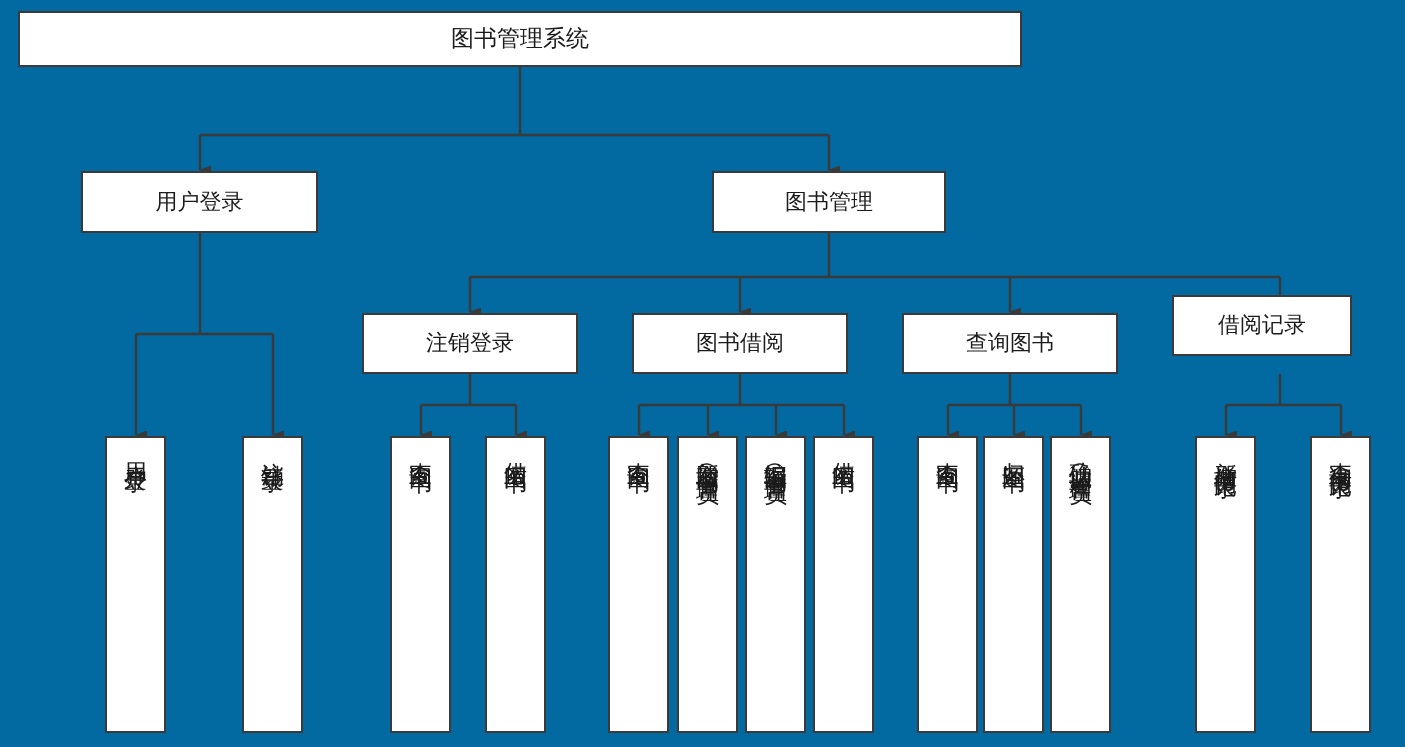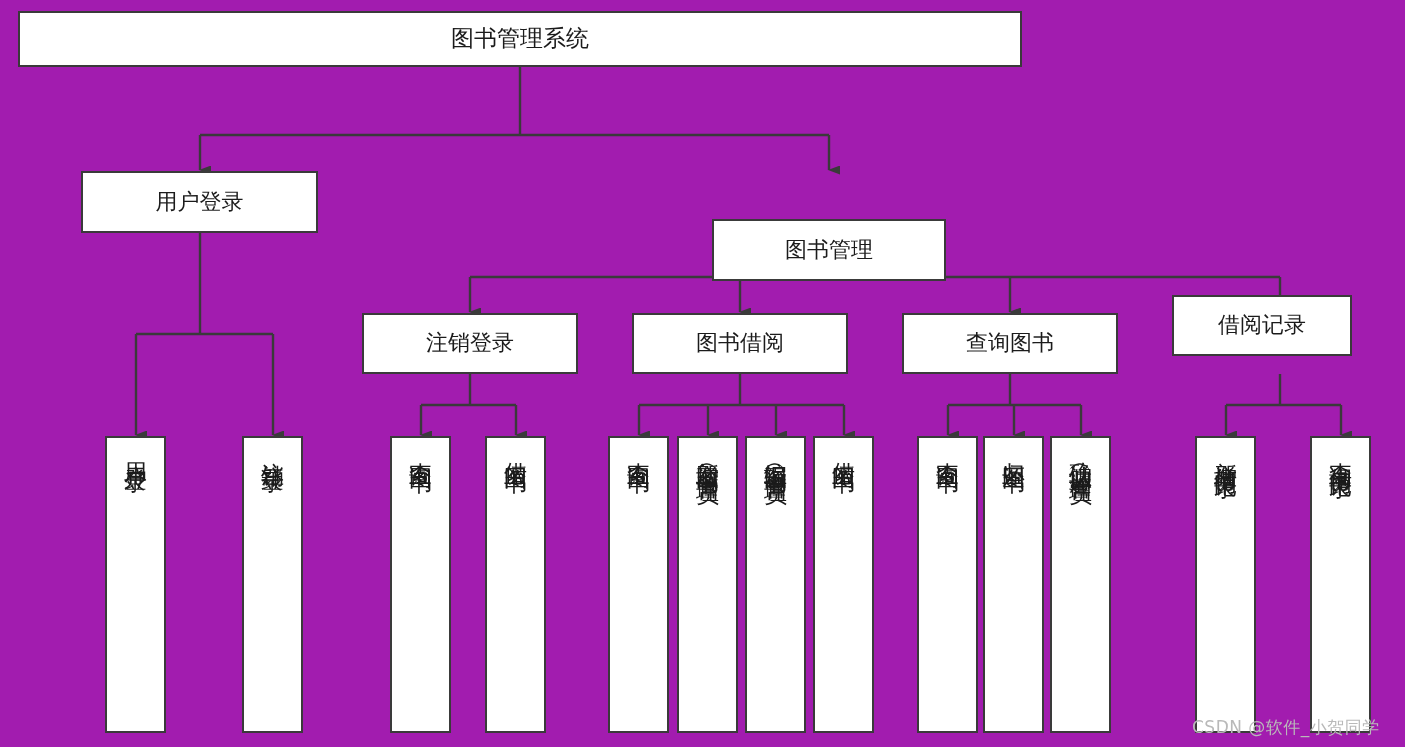--- a/index.html
+++ b/index.html
@@ -7,21 +7,21 @@
     padding: 0;
     background: #ffffff;
   }
   body {
     font-family: "DejaVu Sans", "Liberation Sans", sans-serif;
   }
   #diagram-root {
     position: relative;
     width: 1405px;
     height: 747px;
-    background: #a21caf;
+    background: #0369a1;
     overflow: hidden;
   }
   svg.wires {
     position: absolute;
     left: 0;
     top: 0;
     width: 1405px;
     height: 747px;
   }
   .node {
@@ -114,21 +114,21 @@
         <line x1="1341" y1="405" x2="1341" y2="435" stroke="#3a3a3a" stroke-width="2.4" marker-end="url(#arrowhead)"></line>
       </g>
   </svg>
   <div id="node-layer">
       <div class="node horizontal root" style="left: 18px; top: 11px; width: 1004px; height: 56px;">
         <div class="node-label">图书管理系统</div>
       </div>
       <div class="node horizontal" style="left: 81px; top: 171px; width: 237px; height: 62px;">
         <div class="node-label">用户登录</div>
       </div>
-      <div class="node horizontal" style="left: 712px; top: 171px; width: 234px; height: 62px; margin-top: 48px;">
+      <div class="node horizontal" style="left: 712px; top: 171px; width: 234px; height: 62px;">
         <div class="node-label">图书管理</div>
       </div>
       <div class="node horizontal" style="left: 362px; top: 313px; width: 216px; height: 61px;">
         <div class="node-label">注销登录</div>
       </div>
       <div class="node horizontal" style="left: 632px; top: 313px; width: 216px; height: 61px;">
         <div class="node-label">图书借阅</div>
       </div>
       <div class="node horizontal" style="left: 902px; top: 313px; width: 216px; height: 61px;">
         <div class="node-label">查询图书</div>
@@ -169,14 +169,13 @@
       <div class="node vertical" style="left: 1050px; top: 436px; width: 61px; height: 297px;">
         <div class="node-label">确认归还（管理员）</div>
       </div>
       <div class="node vertical" style="left: 1195px; top: 436px; width: 61px; height: 297px;">
         <div class="node-label">新增借阅记录</div>
       </div>
       <div class="node vertical" style="left: 1310px; top: 436px; width: 61px; height: 297px;">
         <div class="node-label">查询借阅记录</div>
       </div>
     </div>
-  <div class="watermark" style="left:1192px; top:716px;">CSDN @软件_小贺同学</div>
 </div>
 
 </body></html>

